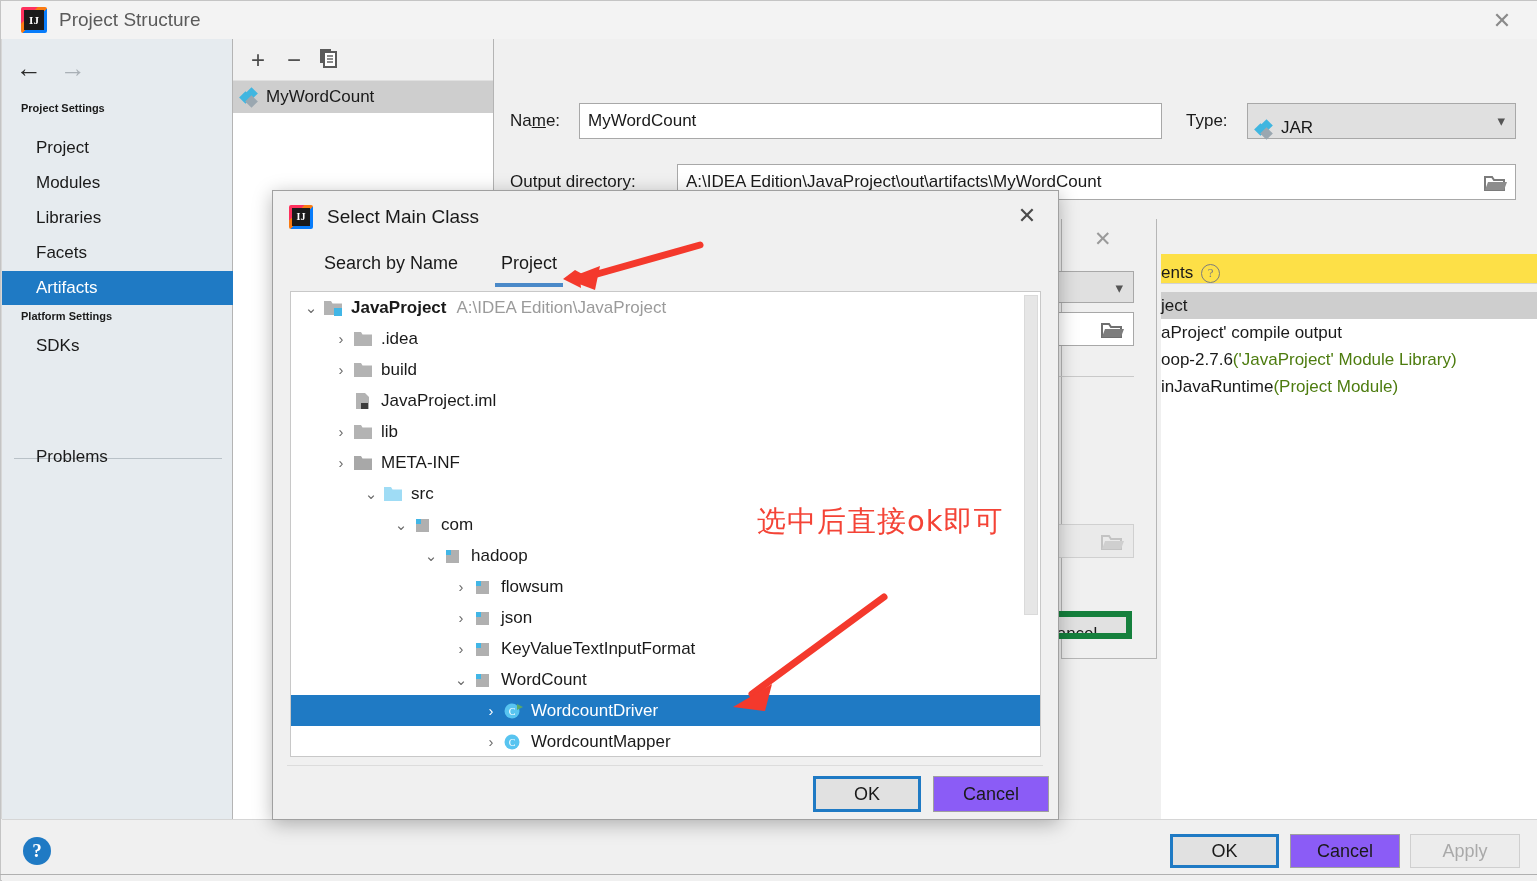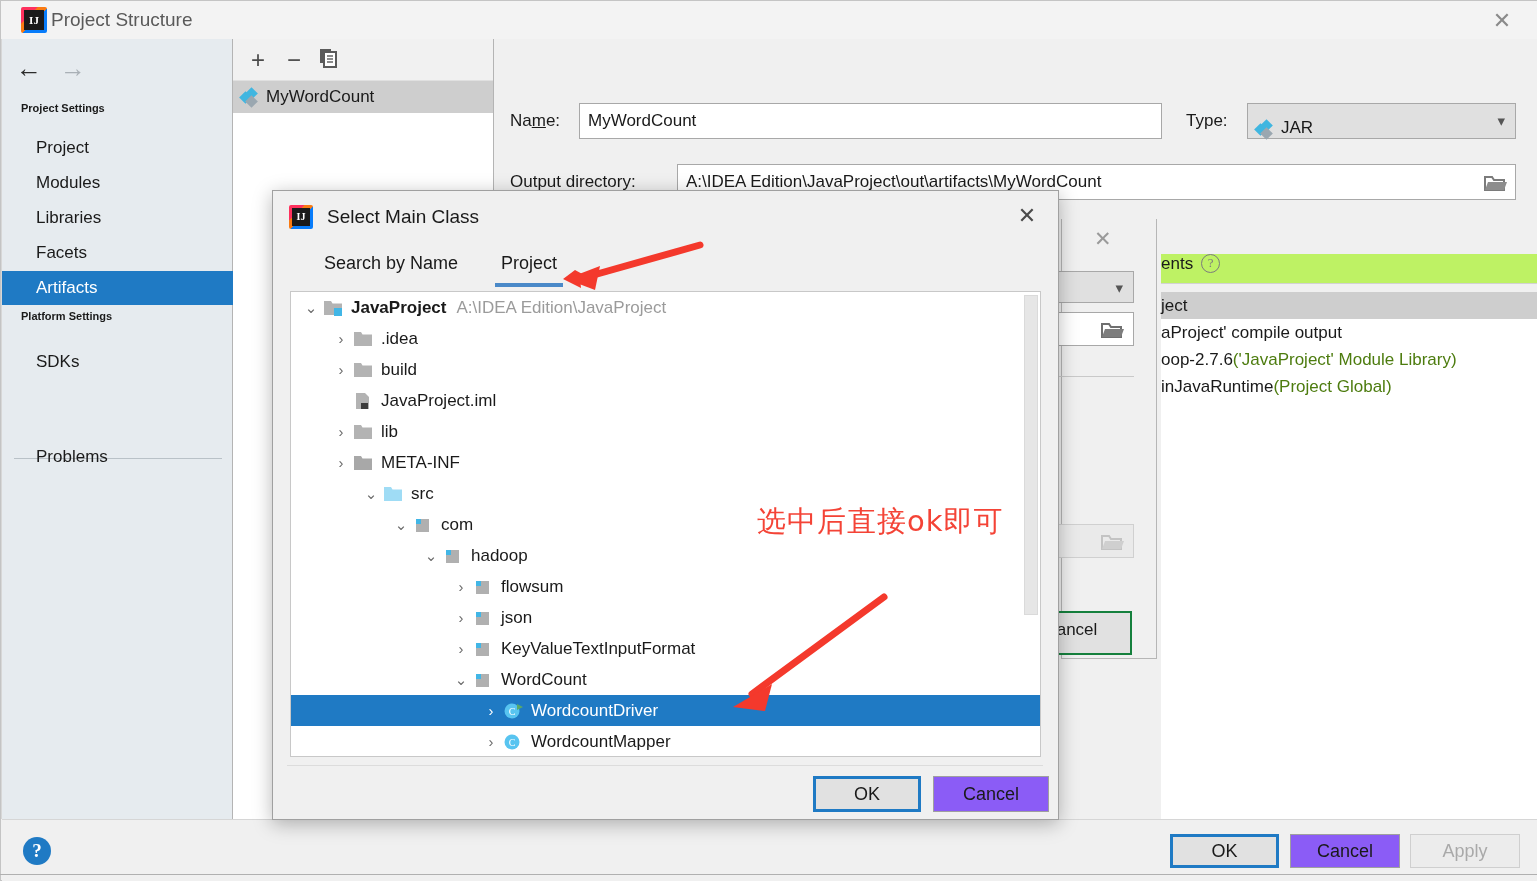--- a/index.html
+++ b/index.html
@@ -50,21 +50,21 @@
     width: 20px; height: 20px;
     background: #1a1a1a;
     color: #fff;
     font-size: 11px;
     font-weight: bold;
     line-height: 20px;
     text-align: center;
     font-family: "Liberation Serif", serif;
   }
   .ps-title-text {
-    margin-left: 4px;
+    margin-left: 12px;
     font-size: 19px;
     color: #5a5a5a;
   }
   .ps-close {
     position: absolute;
     right: 14px; top: 6px;
     width: 40px; height: 28px;
     color: #8a8a8a;
     font-size: 22px;
     line-height: 28px;
@@ -257,23 +257,23 @@
     border-width: 0 2px 2px 0;
     transform: rotate(43deg);
   }
   .u { text-decoration: underline; }
 
   
   .bg-elements-hdr {
     position: absolute;
     left: 1160px; top: 253px;
     width: 377px; height: 30px;
-    background: #bef264;
+    background: #fde047;
     border-bottom: 1px solid #d2d2d2;
-    display: flex; align-items: flex-start;
+    display: flex; align-items: flex-end;
     font-size: 17px; color: #1a1a1a;
   }
   .help-circ {
     display: inline-block;
     width: 19px; height: 19px;
     border: 1.6px solid #7c7c7c;
     border-radius: 50%;
     color: #7c7c7c;
     font-size: 13px;
     line-height: 16px;
@@ -338,23 +338,23 @@
   .hd-fbtn2 {
     position: absolute;
     left: -8px; top: 305px;
     width: 80px; height: 34px;
     background: #eaeaea;
     border: 1px solid #d0d0d0;
   }
   .hd-cancel {
     position: absolute;
     left: -40px; top: 392px;
-    width: 110px; height: 44px;
+    width: 110px; height: 28px;
     background: #e1e1e1;
-    border: 2px solid #15803d;
+    border: 6px solid #15803d;
     font-size: 17px;
     color: #1a1a1a;
     line-height: 34px;
     text-align: center;
     overflow: hidden;
   }
 
   
   .edge-white {
     position: absolute;
@@ -591,21 +591,21 @@
       </div>
       <div class="sb-item" style="top:162px;">
         <span>Libraries</span>
       </div>
       <div class="sb-item selected" style="top:232px;">
         <span>Artifacts</span>
       </div>
 
       <div class="sb-group" style="top:271px;">Platform Settings</div>
 
-      <div class="sb-item" style="top:306px;">
+      <div class="sb-item" style="top:290px;">
         <span>SDKs</span>
       </div>
 
       <div class="sb-divider"></div>
 
       <div class="sb-item" style="top:401px;">
         <span>Problems</span>
       </div>
     </div>
 
@@ -678,21 +678,21 @@
       </div>
       <div class="bg-li">
         <span>aProject' compile output</span>
       </div>
       <div class="bg-li">
         <span>oop-2.7.6 </span>
         <span class="dim">('JavaProject' Module Library)</span>
       </div>
       <div class="bg-li">
         <span>inJavaRuntime </span>
-        <span class="dim">(Project Global)</span>
+        <span class="dim">(Project Module)</span>
       </div>
     </div>
 
     <div class="hidden-dlg">
       <div class="hd-x">✕</div>
       <div class="hd-combo">
           <span class="chev">▾</span>
         </div>
       <div class="hd-fbtn">
         <svg style="position:absolute;right:8px;top:7px;" width="24" height="20" viewBox="0 0 24 20">

